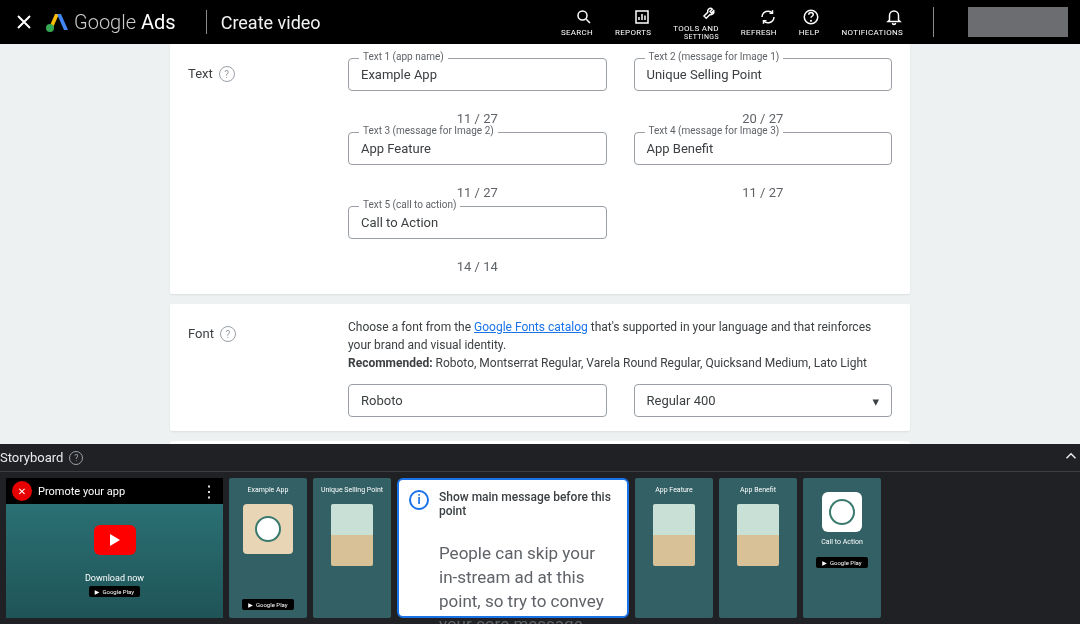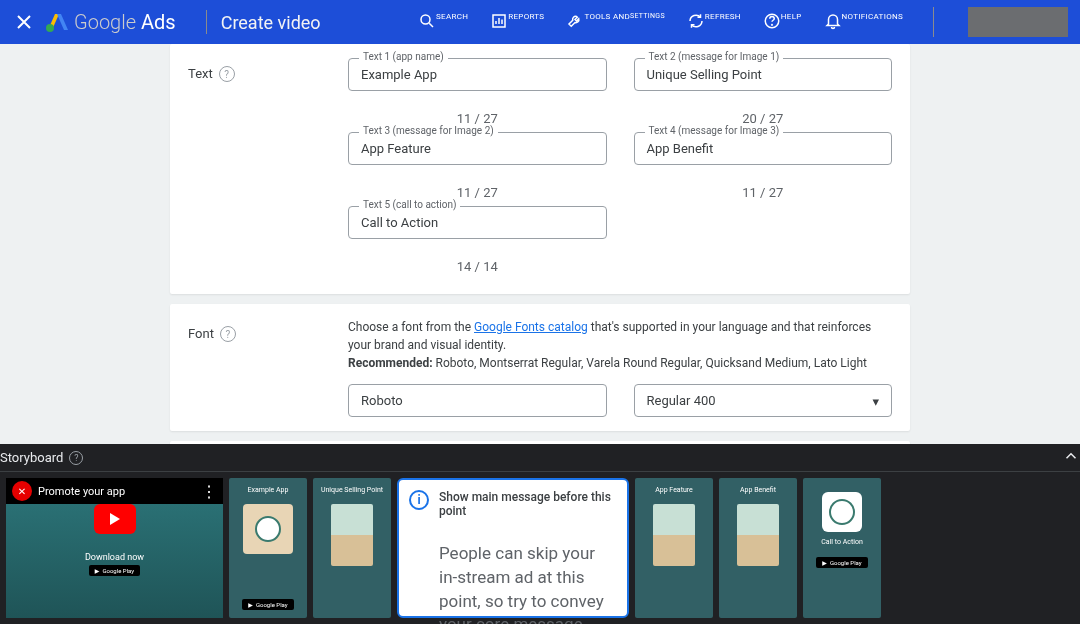--- a/index.html
+++ b/index.html
@@ -1,26 +1,26 @@
 <!DOCTYPE html>
 <html><head>
 <meta charset="utf-8">
 <style>
 *{box-sizing:border-box;margin:0;padding:0;font-family:Roboto,Arial,sans-serif}
 body{background:#eef1f2;width:1080px;height:624px;overflow:hidden}
-.header{background:#1d4ed8;height:44px;display:flex;align-items:center;color:#fff;padding:0 12px}
+.header{background:#000000;height:44px;display:flex;align-items:center;color:#fff;padding:0 12px}
 .close-btn{width:24px;height:24px;display:flex;align-items:center;justify-content:center;cursor:pointer;margin-right:8px}
 .logo{display:flex;align-items:center;margin-right:16px}
 .logo-svg{width:24px;height:24px;margin-right:6px}
 .brand{font-size:20px;color:#fff;font-weight:400}
 .brand .light{color:#ccc;font-weight:300}
 .divider{width:1px;height:24px;background:#8a8b8d;margin:0 14px}
 .page-title{font-size:18px;color:#f2f3f4;font-weight:400}
 .nav{margin-left:auto;display:flex;align-items:center;gap:22px}
-.nav-item{display:flex;flex-direction:row;align-items:flex-start;cursor:pointer;color:#fff;font-size:8px;letter-spacing:0.3px}
+.nav-item{display:flex;flex-direction:column;align-items:flex-end;cursor:pointer;color:#fff;font-size:8px;letter-spacing:0.3px}
 .nav-item svg{width:18px;height:18px;margin-bottom:2px}
 .nav-item .sub{font-size:7px}
 .nav-divider{width:1px;height:30px;background:#8a8b8d;margin-left:8px}
 .right-rect{width:100px;height:30px;background:#6b6d70;margin-left:12px}
 .main{height:400px;overflow:hidden}
 .card{background:#fff;width:740px;margin:0 auto 10px;padding:14px 18px;border-radius:2px;box-shadow:0 1px 2px rgba(0,0,0,0.08)}
 .card-row{display:flex}
 .section-label{width:160px;display:flex;align-items:flex-start;gap:6px;font-size:13px;color:#3c4043;padding-top:8px}
 .help-icon{width:16px;height:16px;border:1.5px solid #9aa0a6;border-radius:50%;display:inline-flex;align-items:center;justify-content:center;font-size:10px;color:#9aa0a6}
 .fields{flex:1}
@@ -37,21 +37,21 @@
 .storyboard{position:absolute;bottom:0;left:0;right:0;height:180px;background:#202124}
 .sb-header{height:28px;display:flex;align-items:center;padding:0 0;color:#e8eaed;font-size:13px;border-bottom:1px solid #3c4043}
 .sb-header .help-icon{border-color:#9aa0a6;color:#9aa0a6;margin-left:6px;width:14px;height:14px;font-size:9px}
 .sb-chevron{margin-left:auto;cursor:pointer}
 .sb-strip{display:flex;padding:6px;gap:6px;height:152px}
 .sb-video{width:217px;background:#000;position:relative;display:flex;flex-direction:column}
 .sb-video-top{height:26px;background:#000;display:flex;align-items:center;padding:0 6px}
 .red-badge{width:20px;height:20px;background:#e60000;border-radius:50%;display:flex;align-items:center;justify-content:center;color:#fff;font-size:10px;margin-right:6px}
 .promote{color:#fff;font-size:11px}
 .dots{margin-left:auto;color:#fff;font-size:16px;cursor:pointer}
-.sb-video-body{flex:1;background:linear-gradient(#2a7074,#1f5457);display:flex;flex-direction:column;align-items:center;justify-content:flex-start;position:relative}
+.sb-video-body{flex:1;background:linear-gradient(#2a7074,#1f5457);display:flex;flex-direction:column;align-items:center;justify-content:center;position:relative}
 .yt-play{width:42px;height:30px;background:#ff0000;border-radius:6px;display:flex;align-items:center;justify-content:center}
 .yt-play::after{content:'';border-left:10px solid #fff;border-top:6px solid transparent;border-bottom:6px solid transparent}
 .dl-text{color:#fff;font-size:9px;margin-top:18px}
 .store-badge{background:#000;color:#fff;font-size:6px;padding:2px 6px;border-radius:2px;margin-top:3px;display:flex;align-items:center;gap:3px}
 .thumb{width:78px;background:#326065;border-radius:2px;display:flex;flex-direction:column;align-items:center;padding:8px 4px}
 .thumb-title{color:#fff;font-size:7px;margin-bottom:10px;text-align:center}
 .thumb-img{width:50px;height:50px;background:#e8d5b5;border-radius:4px;display:flex;align-items:center;justify-content:center;margin-bottom:8px}
 .thumb .store-badge{margin-top:auto}
 .thumb-photo{width:42px;height:62px;background:linear-gradient(#c8e0d5 50%,#d8c097 50%);border-radius:2px;margin-bottom:6px}
 .leaf-icon{width:26px;height:26px;border:2px solid #3a7a6e;border-radius:50%;background:#fff}

